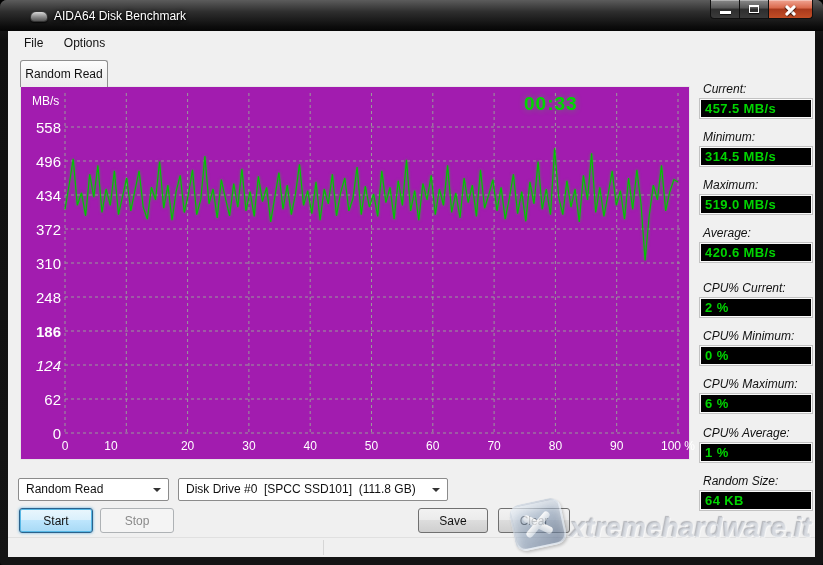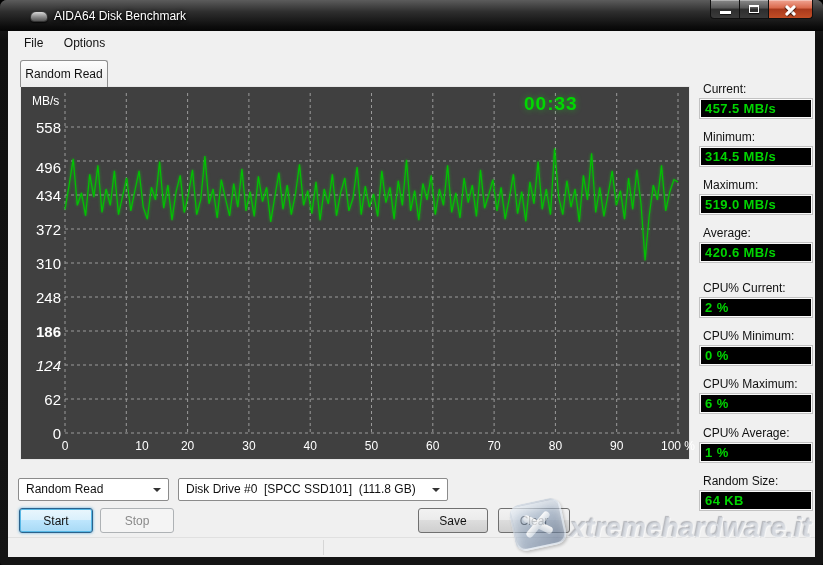--- a/index.html
+++ b/index.html
@@ -48,34 +48,34 @@
   .menu-item { display:inline-block; padding:5px 8px 4px 8px; font-size:12px; color:#111; cursor:default; }
   .menu-item:first-child { margin-left:8px; }
 
   .tab { position:absolute; left:12px; top:29px; width:88px; height:27px;
     background:linear-gradient(180deg,#fdfdfd,#f2f2f2 60%,#ececec);
     border:1px solid #8f8f8f; border-bottom:none; border-radius:3px 3px 0 0;
     font-size:12px; color:#111; text-align:center; line-height:26px; z-index:3; }
 
   
   .chart { position:absolute; left:12px; top:55px; width:670px; height:374px;
-    background:#404040; border:1px solid #e6e6e6; z-index:2; }
+    background:#a21caf; border:1px solid #e6e6e6; z-index:2; }
   .chart svg { position:absolute; left:0; top:0; }
   .unit-label { position:absolute; left:11px; top:7px; color:#fff; font-size:12px; }
   .timer { position:absolute; left:503px; top:6px; color:#00d800; font-size:19px; font-weight:bold;
     letter-spacing:1px; text-shadow:0 0 6px rgba(0,255,0,.45); }
   .ytick { position:absolute; left:6px; width:34px; text-align:right; color:#fff; font-size:15px; }
   .xtick { position:absolute; top:352px; color:#fff; font-size:12px; transform:translateX(-50%); white-space:nowrap; }
   .gridline { stroke:#9a9a9a; stroke-width:1; stroke-dasharray:3,3; }
   .series { fill:none; stroke:#00c400; stroke-width:1.2;
     filter:drop-shadow(0 0 1.5px rgba(0,230,0,.55)); }
 
   
   .stat { position:absolute; left:692px; width:112px; }
-  .stat-label { font-size:12px; color:#111; padding-left:3px; }
+  .stat-label { font-size:12px; color:#111; padding-left:3px;font-style:italic; }
   .stat-value { margin-top:3px; height:19px; background:#000;
     border:1px solid #fafafa; box-shadow:0 0 0 1px #c2c2c2;
     color:#00d400; font-size:13px; font-weight:bold; line-height:17px;
     padding-left:4px; letter-spacing:.4px; }
 
   
   .combo { position:absolute; height:23px; background:#fff;
     border:1px solid #8b8b8b; border-radius:2px; font-size:12px; color:#111;
     line-height:21px; padding-left:7px; cursor:default; }
   .combo .arrow { position:absolute; right:7px; top:9px; width:0; height:0;
@@ -165,31 +165,31 @@
           <line x1="411.79999999999995" y1="6" x2="411.79999999999995" y2="346" class="gridline"></line>
           <line x1="473.09999999999997" y1="6" x2="473.09999999999997" y2="346" class="gridline"></line>
           <line x1="534.4" y1="6" x2="534.4" y2="346" class="gridline"></line>
           <line x1="595.6999999999999" y1="6" x2="595.6999999999999" y2="346" class="gridline"></line>
           <line x1="657" y1="6" x2="657" y2="346" class="gridline"></line>
           <polyline points="44.0,122.3 48.1,98.1 52.2,71.8 56.3,118.4 60.5,105.8 64.6,128.8 68.7,87.2 72.8,110.2 76.9,78.4 81.0,125.5 85.1,102.0 89.3,118.4 93.4,83.9 97.5,127.7 101.6,109.1 105.7,91.0 109.8,123.9 113.9,103.6 118.1,83.9 122.2,120.1 126.3,132.1 130.4,100.3 134.5,112.9 138.6,74.5 142.7,121.2 146.9,98.1 151.0,133.2 155.1,104.7 159.2,88.3 163.3,125.5 167.4,107.5 171.5,82.8 175.7,127.7 179.8,112.4 183.9,69.1 188.0,116.8 192.1,102.0 196.2,131.0 200.3,92.6 204.4,111.3 208.6,128.8 212.7,96.5 216.8,120.1 220.9,81.7 225.0,123.9 229.1,104.7 233.2,129.4 237.4,89.4 241.5,114.6 245.6,100.3 249.7,134.9 253.8,110.2 257.9,85.5 262.0,122.3 266.2,98.1 270.3,127.7 274.4,107.5 278.5,77.3 282.6,118.4 286.7,103.6 290.8,126.6 295.0,94.8 299.1,133.2 303.2,102.0 307.3,116.8 311.4,87.2 315.5,128.8 319.6,105.8 323.8,91.0 327.9,123.9 332.0,111.3 336.1,80.0 340.2,127.7 344.3,99.2 348.4,120.1 352.6,106.9 356.7,129.4 360.8,83.9 364.9,115.7 369.0,100.3 373.1,132.1 377.2,93.7 381.4,118.4 385.5,72.9 389.6,123.9 393.7,103.6 397.8,133.2 401.9,96.5 406.0,112.9 410.2,88.3 414.3,127.7 418.4,102.0 422.5,118.4 426.6,78.4 430.7,125.5 434.8,105.8 439.0,131.0 443.1,91.0 447.2,115.7 451.3,98.1 455.4,129.4 459.5,82.8 463.6,121.2 467.8,107.5 471.9,92.6 476.0,123.9 480.1,100.3 484.2,132.1 488.3,111.3 492.4,87.2 496.6,126.6 500.7,104.7 504.8,134.3 508.9,94.8 513.0,116.8 517.1,74.5 521.2,122.3 525.3,102.0 529.5,127.7 533.6,61.4 537.7,110.2 541.8,127.7 545.9,93.7 550.0,120.1 554.1,102.0 558.3,134.9 562.4,88.3 566.5,112.9 570.6,66.3 574.7,125.5 578.8,100.3 582.9,129.4 587.1,107.5 591.2,83.9 595.3,118.4 599.4,103.6 603.5,132.1 607.6,91.0 611.7,122.3 615.9,82.8 620.0,116.8 624.1,173.5 628.2,128.8 632.3,98.1 636.4,112.9 640.5,78.4 644.7,123.9 648.8,104.7 652.9,92.6 657.0,95.1" class="series"></polyline>
         </svg>
       <div class="unit-label">MB/s</div>
       <div class="timer">00:33</div>
     <div class="ytick" style="top: 32px;">558</div>
-        <div class="ytick" style="top: 72px;">496</div>
+        <div class="ytick" style="top: 66px;">496</div>
         <div class="ytick" style="top: 100px;">434</div>
         <div class="ytick" style="top: 134px;">372</div>
         <div class="ytick" style="top: 168px;">310</div>
         <div class="ytick" style="top: 202px;">248</div>
         <div class="ytick" style="top: 236px; font-weight: bold;">186</div>
         <div class="ytick" style="top: 270px; font-style: italic;">124</div>
         <div class="ytick" style="top: 304px;">62</div>
         <div class="ytick" style="top: 338px;">0</div>
         <div class="xtick" style="left: 44px;">0</div>
-        <div class="xtick" style="left: 121px;">10</div>
+        <div class="xtick" style="left: 90px;">10</div>
         <div class="xtick" style="left: 166.6px;">20</div>
         <div class="xtick" style="left: 227.9px;">30</div>
         <div class="xtick" style="left: 289.2px;">40</div>
         <div class="xtick" style="left: 350.5px;">50</div>
         <div class="xtick" style="left: 411.8px;">60</div>
         <div class="xtick" style="left: 473.1px;">70</div>
         <div class="xtick" style="left: 534.4px;">80</div>
         <div class="xtick" style="left: 595.7px;">90</div>
         <div class="xtick" style="left: 657px;">100 %</div>
       </div>

